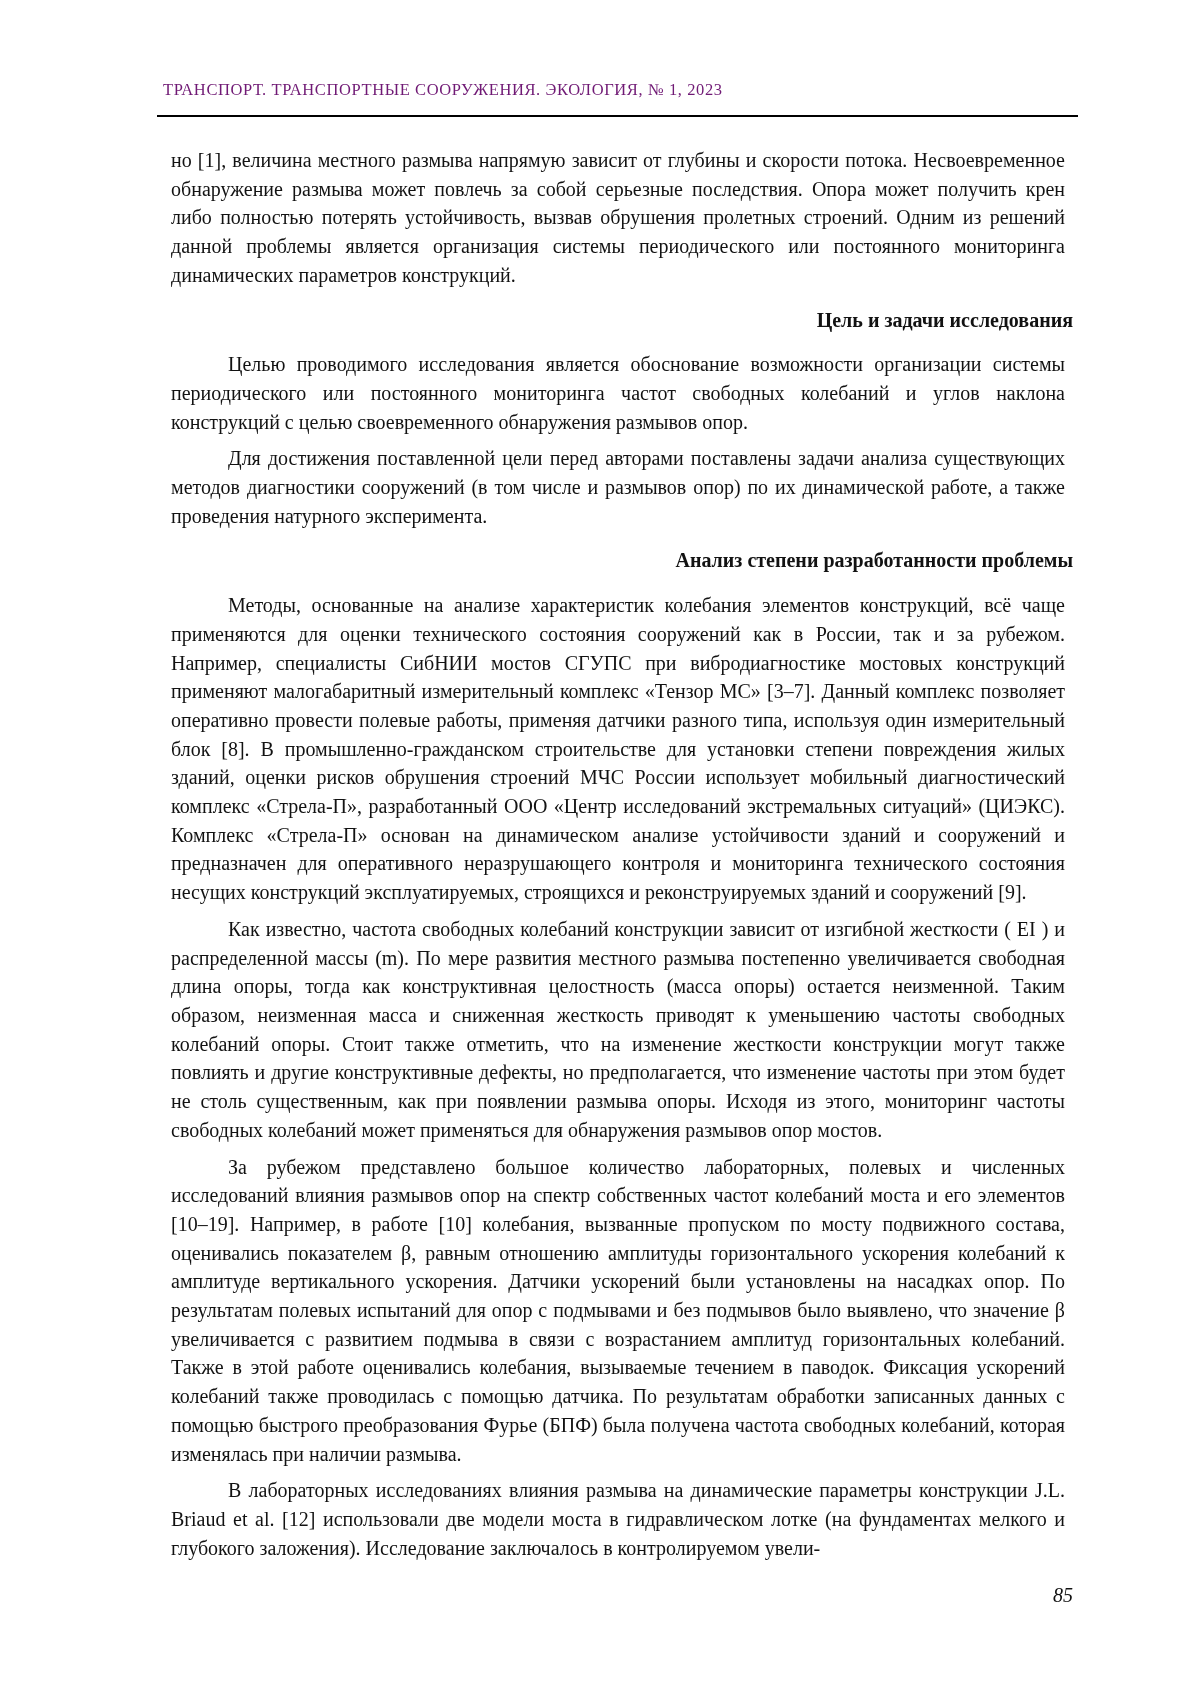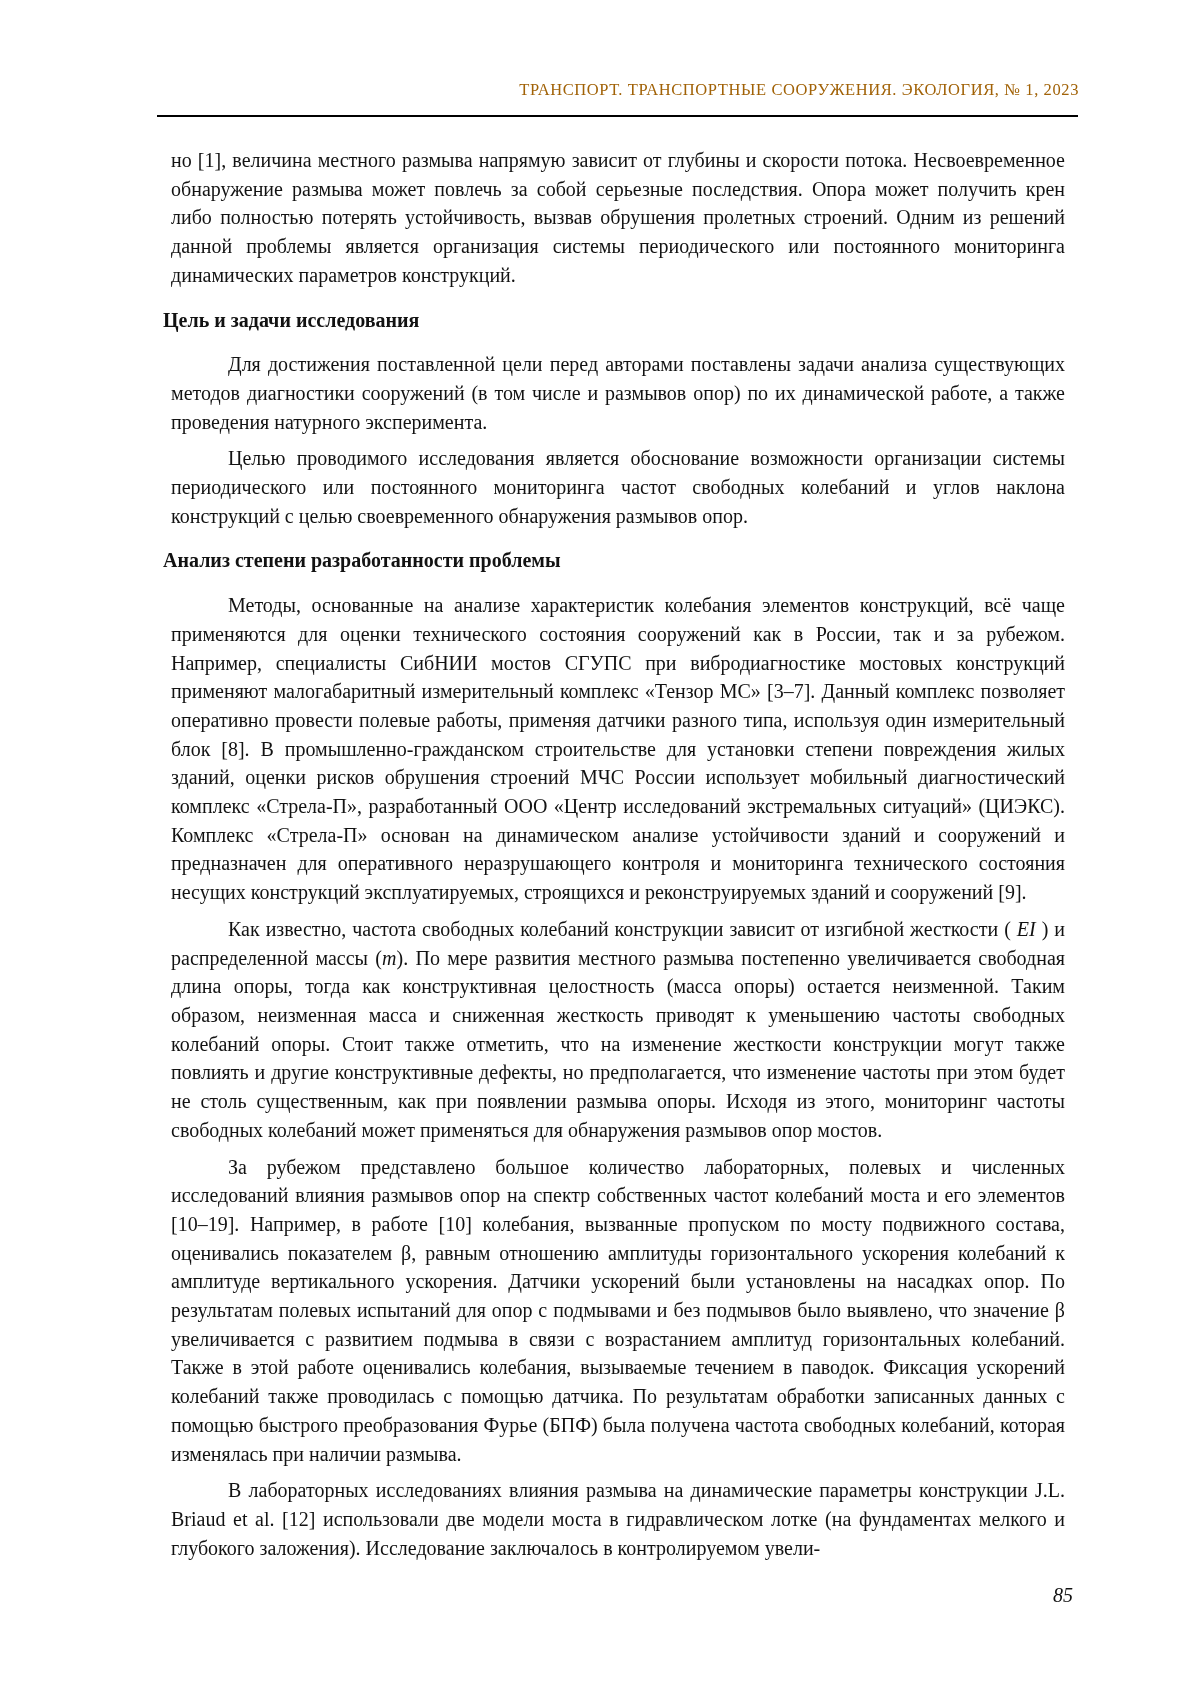--- a/index.html
+++ b/index.html
@@ -9,27 +9,27 @@
     height: 1698px;
     background: #ffffff;
     color: #000000;
     font-family: "Liberation Serif", serif;
     overflow: hidden;
     margin: 0 auto;
   }
   .running-head {
     position: absolute;
     top: 80px;
-    left: 169px;
+    left: 163px;
     width: 910px;
-    text-align: right;
+    text-align: left;
     font-size: 16.5px;
     letter-spacing: 0.6px;
     white-space: nowrap;
-    color: #a16207;
+    color: #701a75;
   }
   .head-rule {
     position: absolute;
     top: 115px;
     left: 157px;
     width: 921px;
     height: 2px;
     background: #000000;
   }
   .body-text {
@@ -47,26 +47,26 @@
     margin: 8px;
     padding: 0;
     text-indent: 57px;
   }
   .body-text p.continuation {
     text-indent: 0;
   }
   .section-title {
     font-size: 20px;
     font-weight: bold;
-    text-align: left;
+    text-align: right;
     text-indent: 0;
     margin: 16px 0 16px 0;
     line-height: 28.7px;
   }
-  .var-italic { font-style: italic; }
+  .var-italic { }
   .page-number {
     position: absolute;
     top: 1584px;
     left: 163px;
     width: 910px;
     text-align: right;
     font-size: 20px;
     color: #121212;
     font-style: italic;
   }
@@ -79,23 +79,23 @@
   <div class="running-head">ТРАНСПОРТ. ТРАНСПОРТНЫЕ СООРУЖЕНИЯ. ЭКОЛОГИЯ, № 1, 2023</div>
 
   <div class="head-rule"></div>
 
   <div class="body-text">
 
     <p class="continuation">но [1], величина местного размыва напрямую зависит от глубины и скорости потока. Несвоевременное обнаружение размыва может повлечь за собой серьезные последствия. Опора может получить крен либо полностью потерять устойчивость, вызвав обрушения пролетных строений. Одним из решений данной проблемы является организация системы периодического или постоянного мониторинга динамических параметров конструкций.</p>
 
     <h2 class="section-title">Цель и задачи исследования</h2>
 
+    <p>Целью проводимого исследования является обоснование возможности организации системы периодического или постоянного мониторинга частот свободных колебаний и углов наклона конструкций с целью своевременного обнаружения размывов опор.</p>
+
     <p>Для достижения поставленной цели перед авторами поставлены задачи анализа существующих методов диагностики сооружений (в том числе и размывов опор) по их динамической работе, а также проведения натурного эксперимента.</p>
-
-    <p>Целью проводимого исследования является обоснование возможности организации системы периодического или постоянного мониторинга частот свободных колебаний и углов наклона конструкций с целью своевременного обнаружения размывов опор.</p>
 
     <h2 class="section-title">Анализ степени разработанности проблемы</h2>
 
     <p>Методы, основанные на анализе характеристик колебания элементов конструкций, всё чаще применяются для оценки технического состояния сооружений как в России, так и за рубежом. Например, специалисты СибНИИ мостов СГУПС при вибродиагностике мостовых конструкций применяют малогабаритный измерительный комплекс «Тензор МС» [3–7]. Данный комплекс позволяет оперативно провести полевые работы, применяя датчики разного типа, используя один измерительный блок [8]. В промышленно-гражданском строительстве для установки степени повреждения жилых зданий, оценки рисков обрушения строений МЧС России использует мобильный диагностический комплекс «Стрела-П», разработанный ООО «Центр исследований экстремальных ситуаций» (ЦИЭКС). Комплекс «Стрела-П» основан на динамическом анализе устойчивости зданий и сооружений и предназначен для оперативного неразрушающего контроля и мониторинга технического состояния несущих конструкций эксплуатируемых, строящихся и реконструируемых зданий и сооружений [9].</p>
 
     <p><span>Как известно, частота свободных колебаний конструкции зависит от изгибной жесткости ( </span><span class="var-italic">EI</span><span> ) и распределенной массы (</span><span class="var-italic">m</span><span>). По мере развития местного размыва постепенно увеличивается свободная длина опоры, тогда как конструктивная целостность (масса опоры) остается неизменной. Таким образом, неизменная масса и сниженная жесткость приводят к уменьшению частоты свободных колебаний опоры. Стоит также отметить, что на изменение жесткости конструкции могут также повлиять и другие конструктивные дефекты, но предполагается, что изменение частоты при этом будет не столь существенным, как при появлении размыва опоры. Исходя из этого, мониторинг частоты свободных колебаний может применяться для обнаружения размывов опор мостов.</span></p>
 
     <p>За рубежом представлено большое количество лабораторных, полевых и численных исследований влияния размывов опор на спектр собственных частот колебаний моста и его элементов [10–19]. Например, в работе [10] колебания, вызванные пропуском по мосту подвижного состава, оценивались показателем β, равным отношению амплитуды горизонтального ускорения колебаний к амплитуде вертикального ускорения. Датчики ускорений были установлены на насадках опор. По результатам полевых испытаний для опор с подмывами и без подмывов было выявлено, что значение β увеличивается с развитием подмыва в связи с возрастанием амплитуд горизонтальных колебаний. Также в этой работе оценивались колебания, вызываемые течением в паводок. Фиксация ускорений колебаний также проводилась с помощью датчика. По результатам обработки записанных данных с помощью быстрого преобразования Фурье (БПФ) была получена частота свободных колебаний, которая изменялась при наличии размыва.</p>
 
     <p>В лабораторных исследованиях влияния размыва на динамические параметры конструкции J.L. Briaud et al. [12] использовали две модели моста в гидравлическом лотке (на фундаментах мелкого и глубокого заложения). Исследование заключалось в контролируемом увели-</p>

